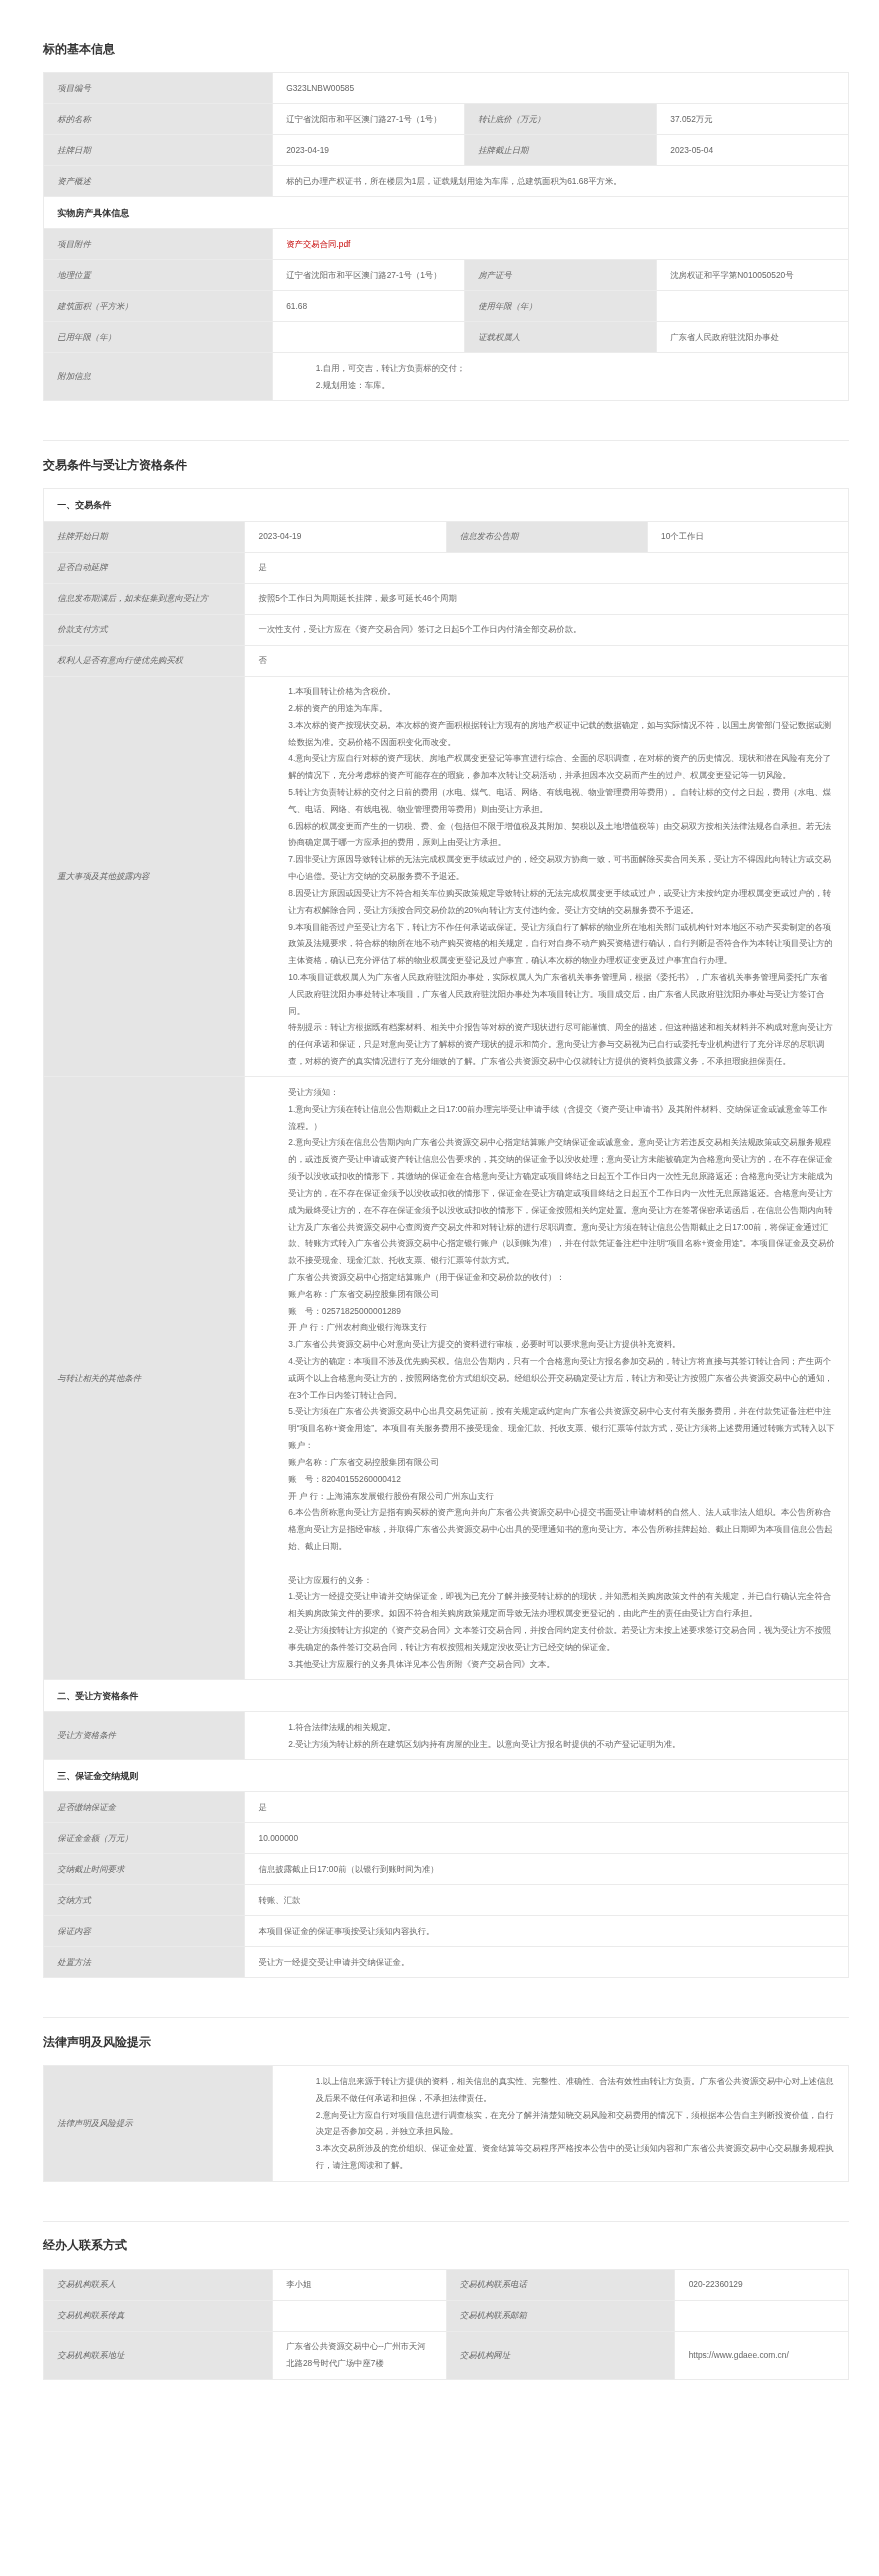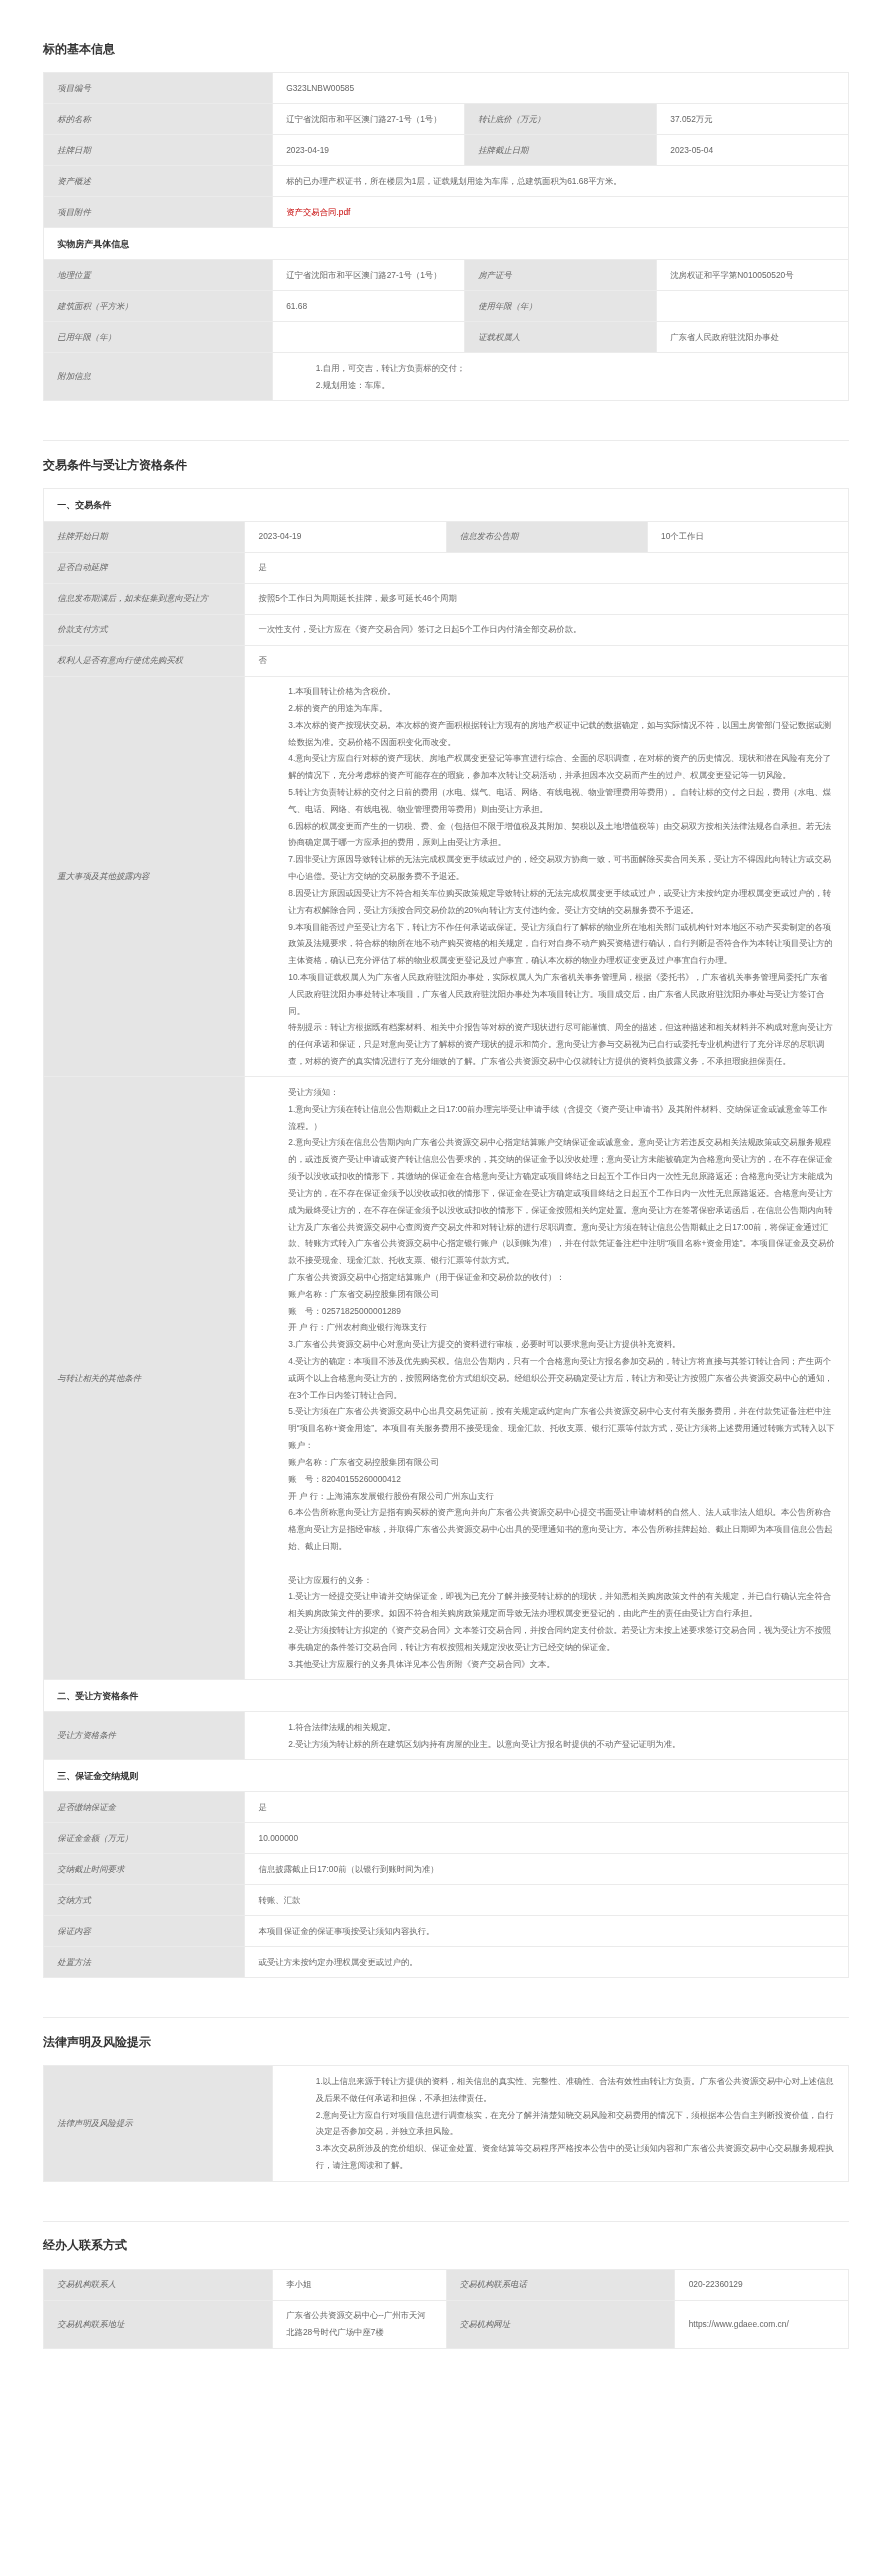--- a/index.html
+++ b/index.html
@@ -77,27 +77,27 @@
         <td class="lab">挂牌日期</td>
         <td class="val">2023-04-19</td>
         <td class="lab">挂牌截止日期</td>
         <td class="val">2023-05-04</td>
       </tr>
       <tr>
         <td class="lab">资产概述</td>
         <td class="val" colspan="3">标的已办理产权证书，所在楼层为1层，证载规划用途为车库，总建筑面积为61.68平方米。</td>
       </tr>
       <tr>
+        <td class="sub" colspan="4">实物房产具体信息</td>
+      </tr>
+      <tr>
         <td class="lab">项目附件</td>
         <td class="val" colspan="3">
           <a class="file-link">资产交易合同.pdf</a>
         </td>
-      </tr>
-      <tr>
-        <td class="sub" colspan="4">实物房产具体信息</td>
       </tr>
       <tr>
         <td class="lab">地理位置</td>
         <td class="val">辽宁省沈阳市和平区澳门路27-1号（1号）</td>
         <td class="lab">房产证号</td>
         <td class="val">沈房权证和平字第N010050520号</td>
       </tr>
       <tr>
         <td class="lab">建筑面积（平方米）</td>
         <td class="val">61.68</td>
@@ -209,21 +209,21 @@
       <tr>
         <td class="lab">交纳方式</td>
         <td class="val" colspan="3">转账、汇款</td>
       </tr>
       <tr>
         <td class="lab">保证内容</td>
         <td class="val" colspan="3">本项目保证金的保证事项按受让须知内容执行。</td>
       </tr>
       <tr>
         <td class="lab">处置方法</td>
-        <td class="val" colspan="3">或受让方未按约定办理权属变更或过户的。</td>
+        <td class="val" colspan="3">受让方一经提交受让申请并交纳保证金。</td>
       </tr>
     </tbody>
   </table>
 
   <hr class="section-sep">
   <h2 class="section-title">法律声明及风险提示</h2>
   <table class="info-table">
     <tbody>
       <tr>
         <td class="lab">法律声明及风险提示</td>
@@ -238,20 +238,26 @@
   <h2 class="section-title">经办人联系方式</h2>
   <table class="info-table">
     <tbody>
       <tr>
         <td class="lab">交易机构联系人</td>
         <td class="val">李小姐</td>
         <td class="lab">交易机构联系电话</td>
         <td class="val">020-22360129</td>
       </tr>
       <tr>
+        <td class="lab">交易机构联系传真</td>
+        <td class="val"></td>
+        <td class="lab">交易机构联系邮箱</td>
+        <td class="val"></td>
+      </tr>
+      <tr>
         <td class="lab">交易机构联系地址</td>
         <td class="val">广东省公共资源交易中心--广州市天河北路28号时代广场中座7楼</td>
         <td class="lab">交易机构网址</td>
         <td class="val">https://www.gdaee.com.cn/</td>
       </tr>
     </tbody>
   </table>
 
 </div>
 

